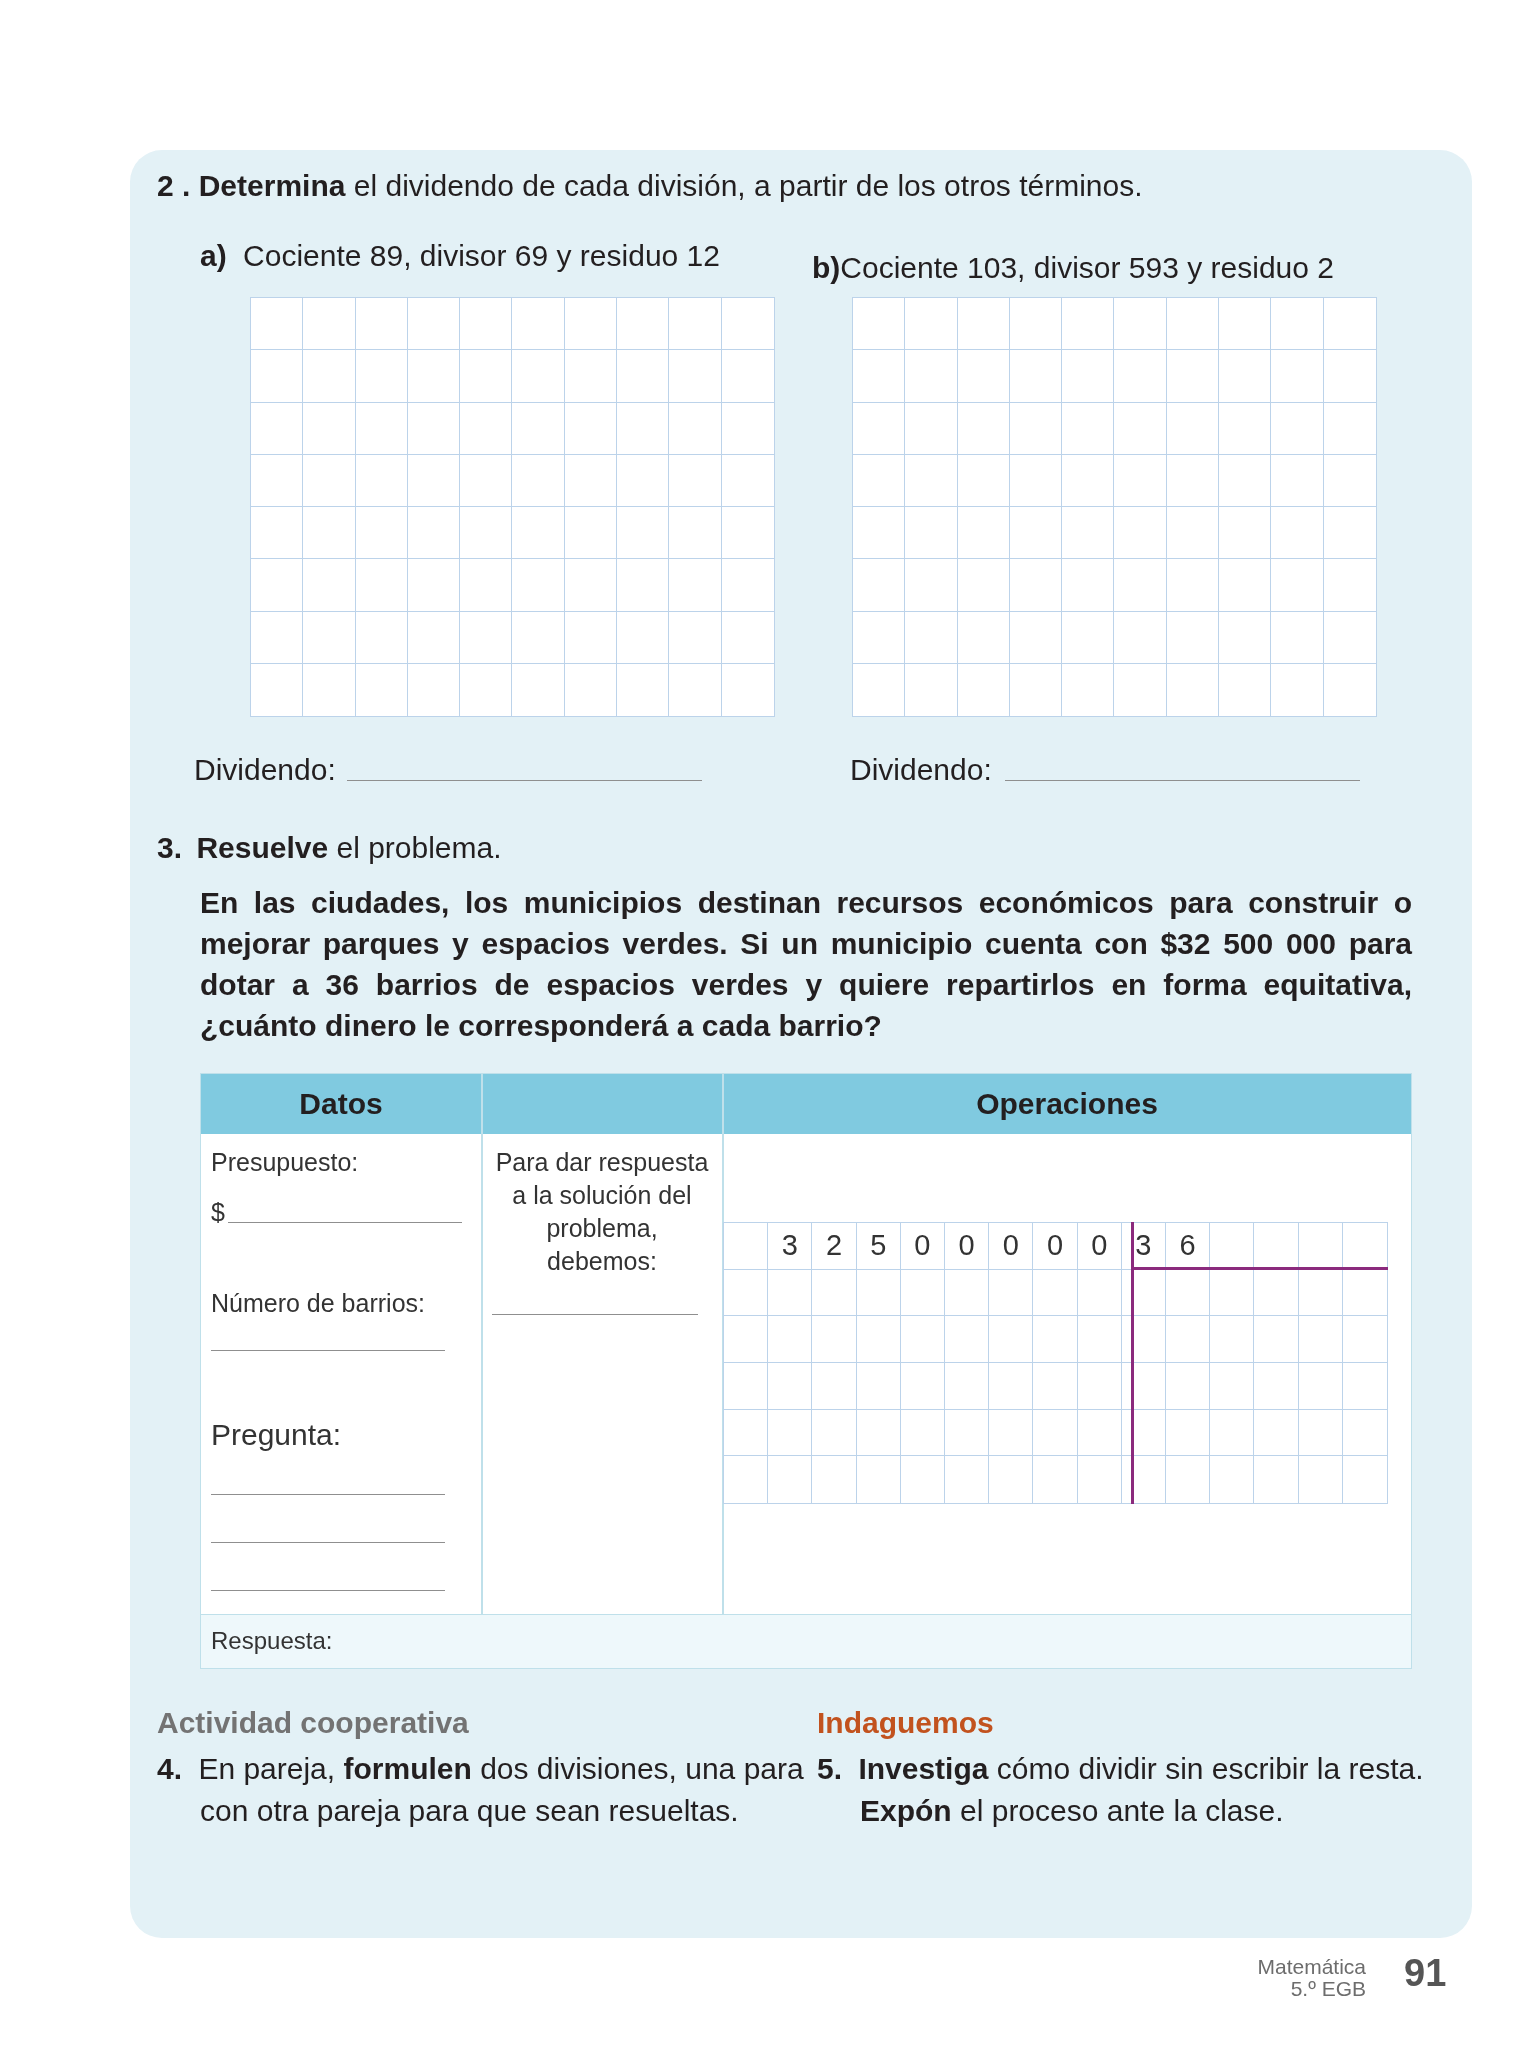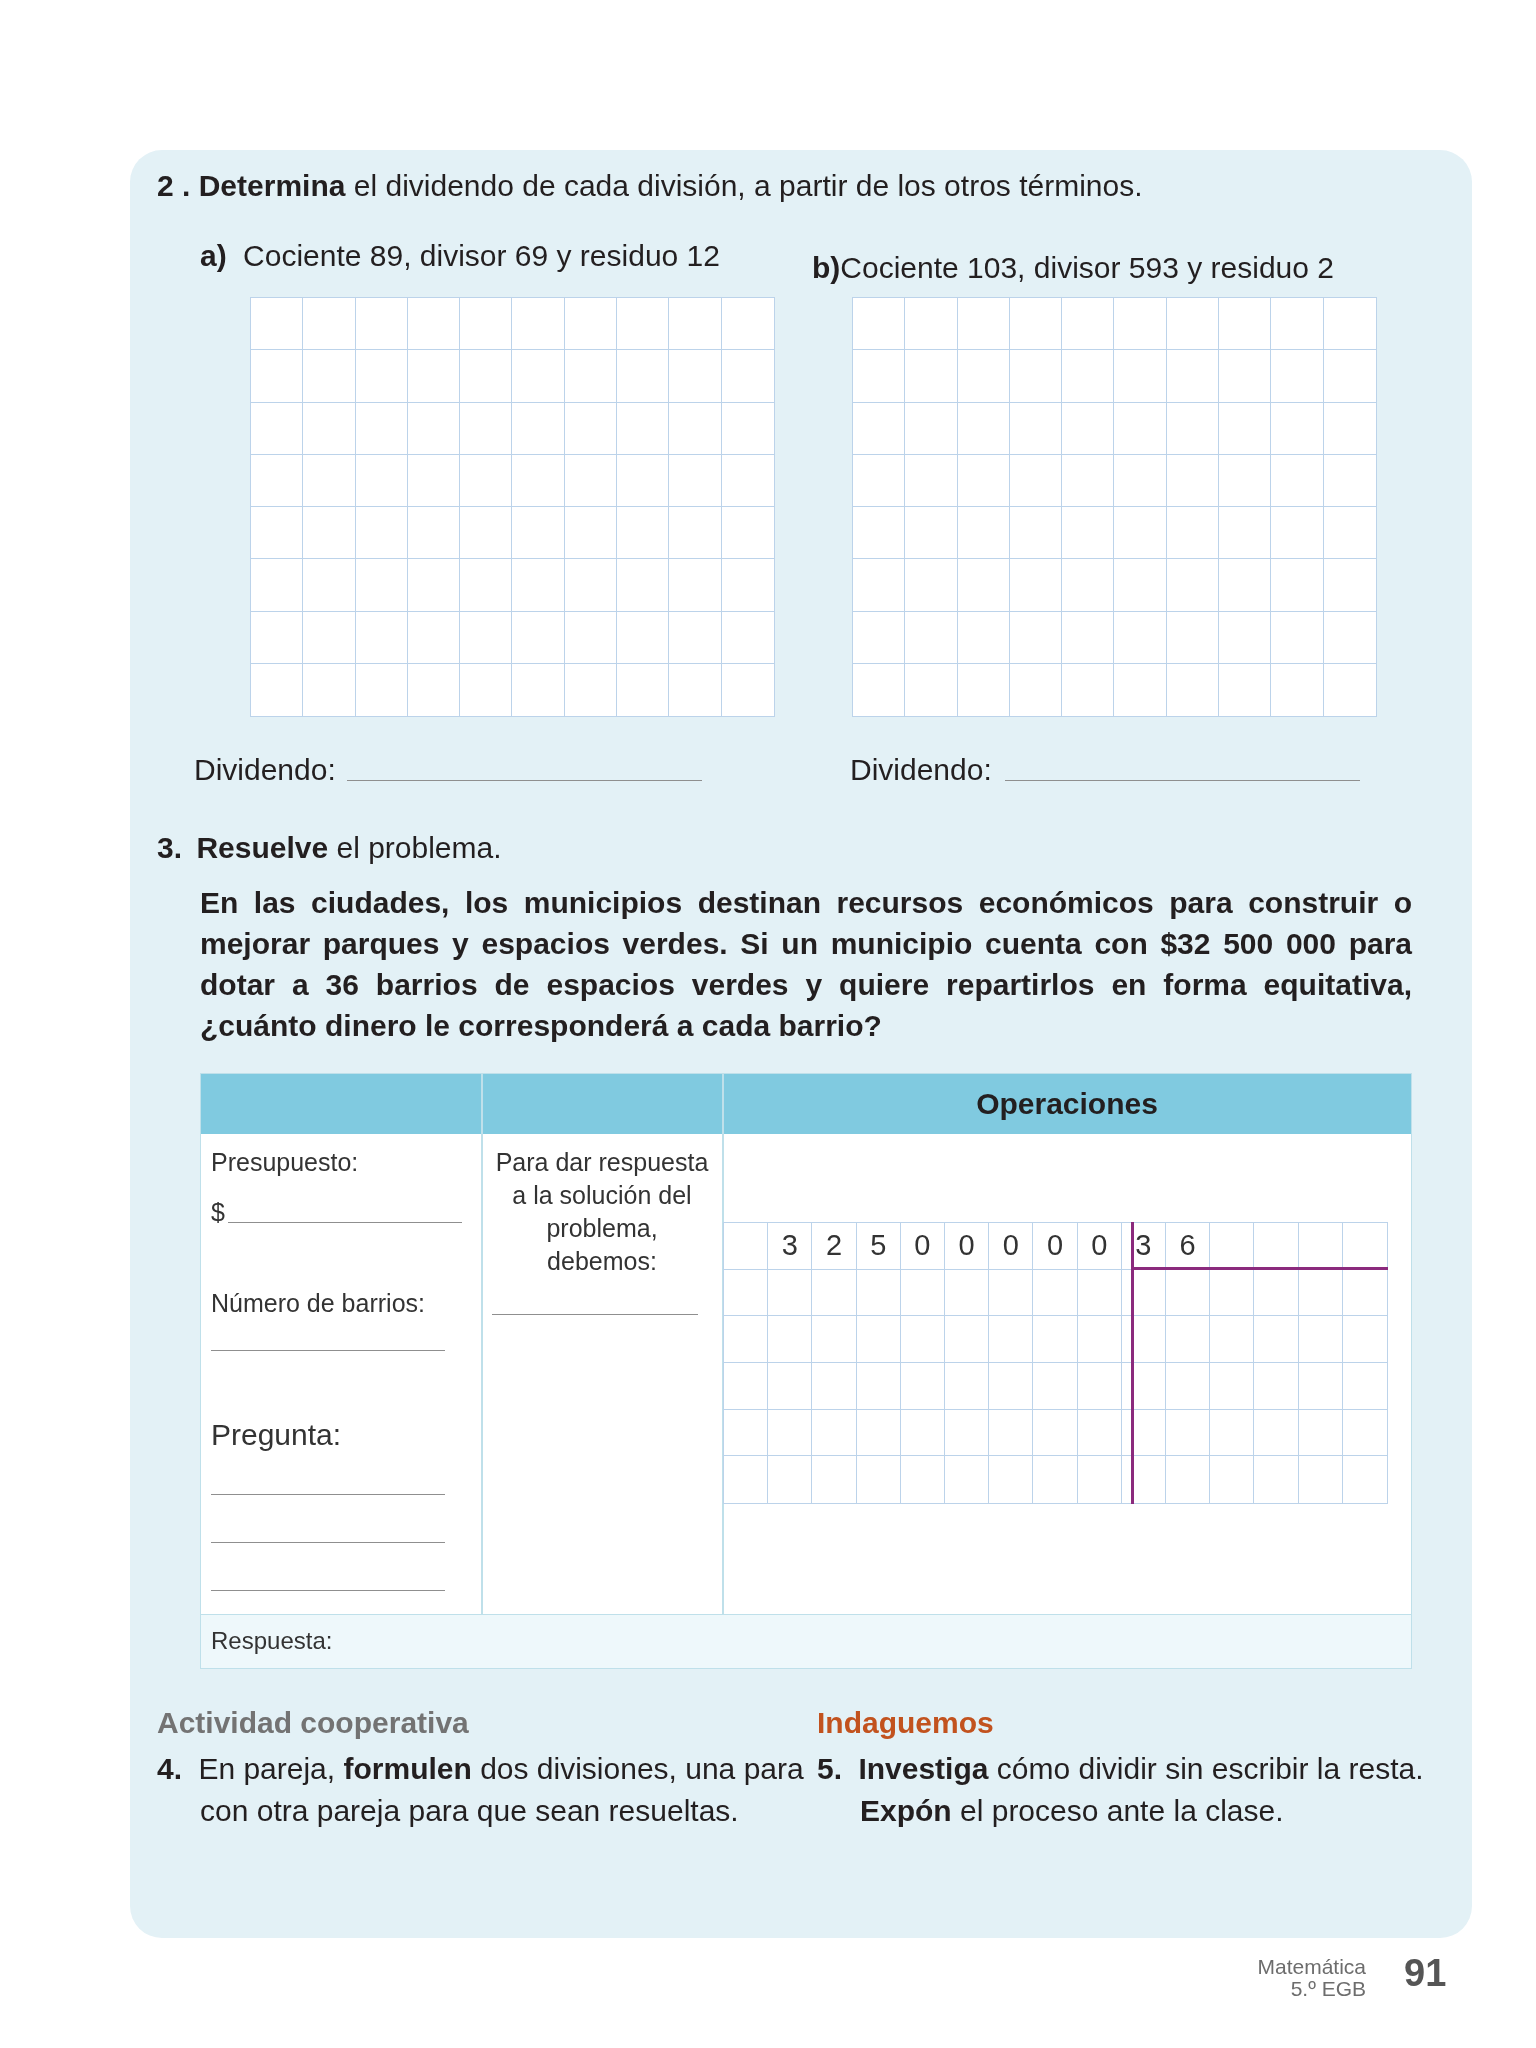--- a/index.html
+++ b/index.html
@@ -224,20 +224,21 @@
 
 <div class="abs txt" style="left:157px; top:830px;">
   <span class="b">3.</span>
   <span class="b" style="margin-left:6px;">Resuelve</span><span> el problema.</span>
 </div>
 
 <div class="para">En las ciudades, los municipios destinan recursos económicos para construir o mejorar parques y espacios verdes. Si un municipio cuenta con $32 500 000 para dotar a 36 barrios de espacios verdes y quiere repartirlos en forma equitativa, ¿cuánto dinero le corresponderá a cada barrio?</div>
 
 <div class="table">
   <div class="thead">
+    <div class="th" style="left:0; width:280px;">Datos</div>
     <div class="th" style="left:522px; width:688px;">Operaciones</div>
   </div>
   <div class="vsep" style="left:280px; height:540px;"></div>
   <div class="vsep" style="left:521px; height:540px;"></div>
 
   <div class="cell-txt" style="left:10px; top:72px;">Presupuesto:</div>
   <div class="cell-txt" style="left:10px; top:122px;">$</div>
   <div class="uline" style="left:27px; top:148px; width:234px;"></div>
   <div class="cell-txt" style="left:10px; top:213px;">Número de barrios:</div>
   <div class="uline" style="left:10px; top:276px; width:234px;"></div>

